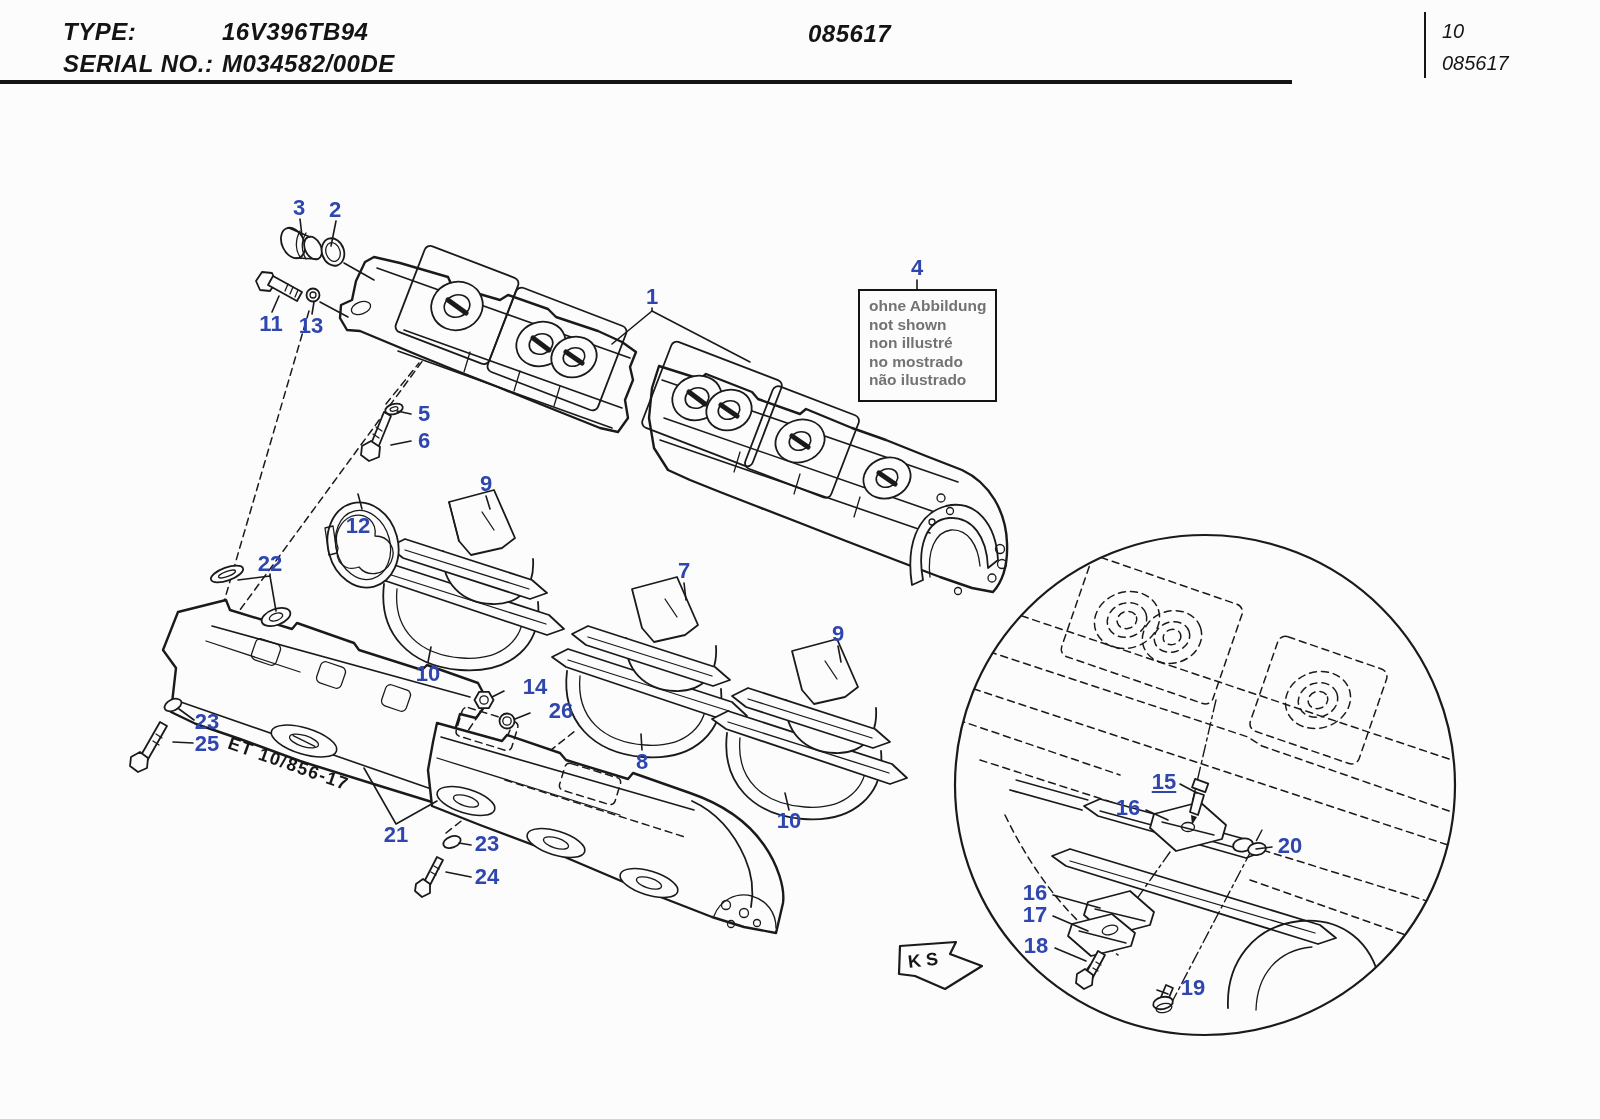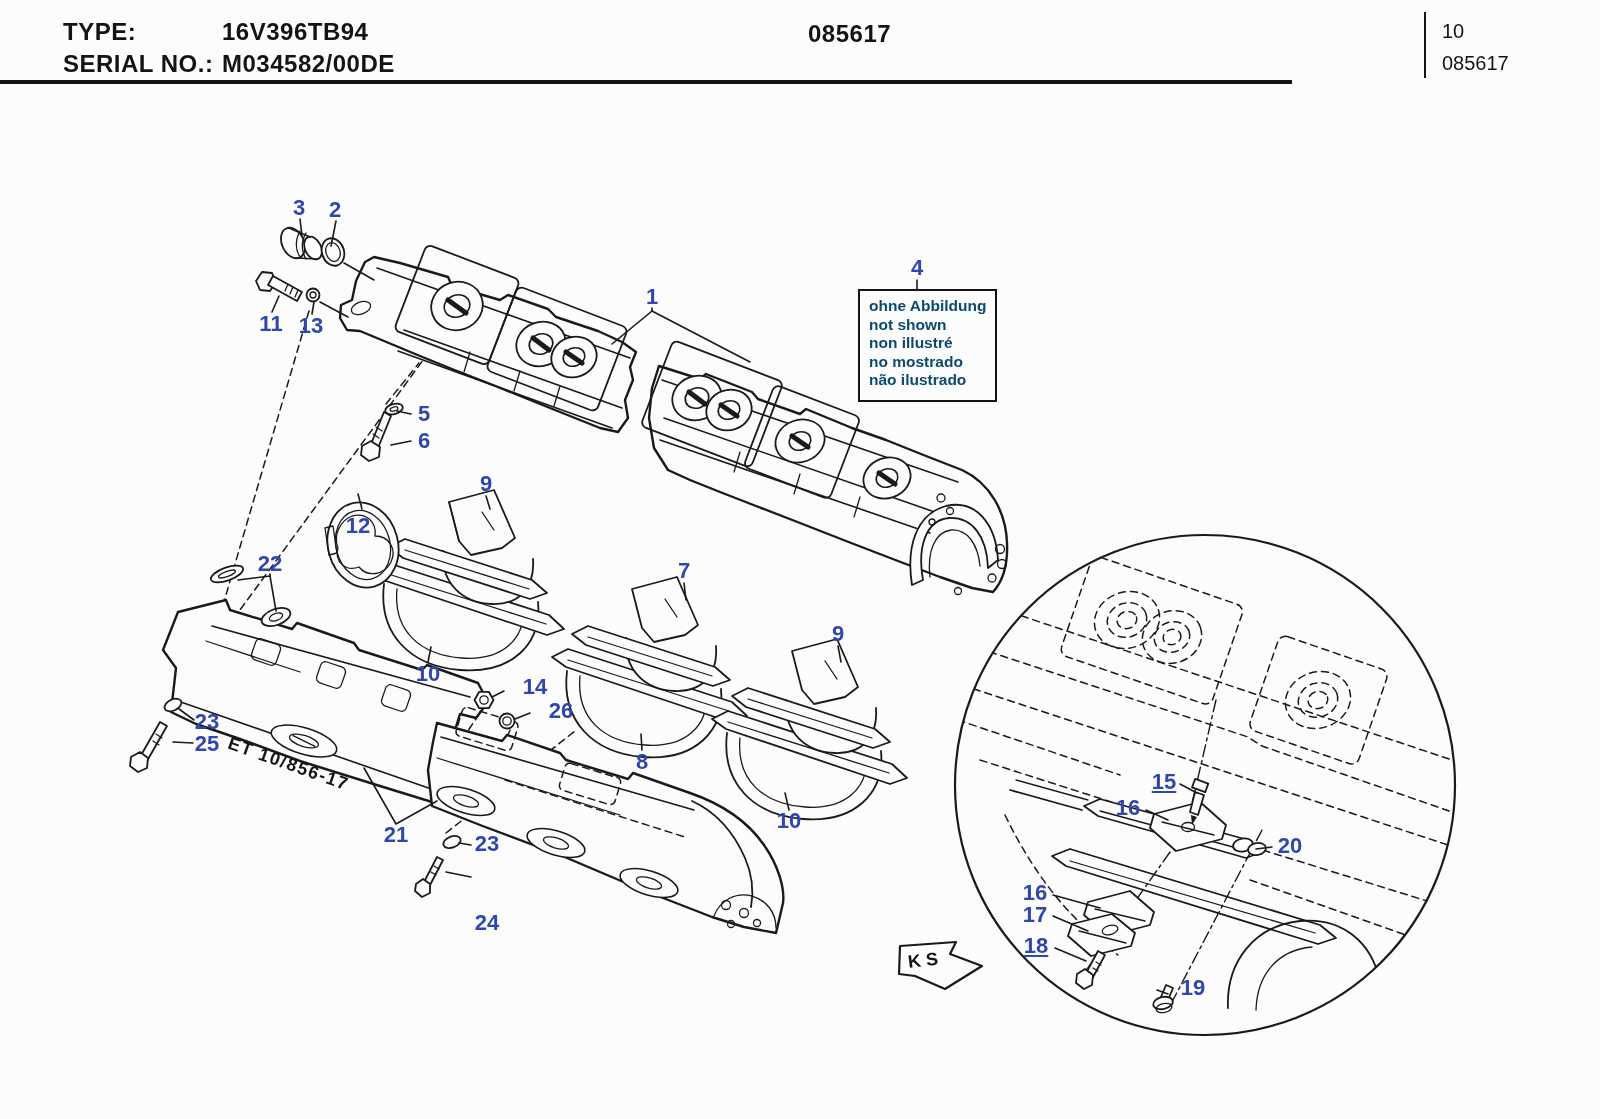--- a/index.html
+++ b/index.html
@@ -1,19 +1,19 @@
 <!DOCTYPE html>
 <html style="--callout-color: #2e46ad; --line-color: #1a1a1a; --bg-color: #fcfcfc;"><head>
 <meta charset="utf-8">
 <style>
   html,body{margin:0;padding:0;background:#e8e8e8;}
   .page{position:relative;width:1600px;height:1119px;background:var(--bg-color,#fcfcfc);
         font-family:"Liberation Sans",sans-serif;color:#141414;overflow:hidden;}
   
-  .header{position:absolute;left:0;top:0;width:1292px;height:80px;border-bottom:4px solid #151515;}
+  .header{position:absolute;left:0;top:0;width:1292px;height:80px;border-bottom:4px solid #151515;font-style:italic;}
   .hdr-label{position:absolute;font-size:24px;font-weight:bold;letter-spacing:.5px;white-space:nowrap;}
   .hdr-type-label{left:63px;top:18px;}
   .hdr-type-value{left:222px;top:18px;}
   .hdr-serial-label{left:63px;top:50px;}
   .hdr-serial-value{left:222px;top:50px;}
   .hdr-doc{left:808px;top:20px;}
   .hdr-divider{position:absolute;left:1424px;top:12px;width:2px;height:66px;background:#151515;}
   .hdr-page{position:absolute;left:1442px;top:20px;font-size:20px;}
   .hdr-pagedoc{position:absolute;left:1442px;top:52px;font-size:20px;}
   
@@ -30,21 +30,21 @@
   #diagram-svg .dashdot{stroke-dasharray:12 4 3 4;stroke-width:1.4;}
   #diagram-svg .leader{stroke-width:1.6;}
   #diagram-svg .filled{fill:var(--line-color,#1a1a1a);stroke:none;}
   #diagram-svg .hw{stroke-width:1.8;fill:var(--bg-color,#fcfcfc);}
   #diagram-svg .slot{stroke-width:5;}
   
   .callout{position:absolute;transform:translate(-50%,-50%);
     font-size:22px;font-weight:bold;color:var(--callout-color,#2e46ad);white-space:nowrap;}
   .not-shown-box{position:absolute;left:858px;top:289px;width:126px;height:103px;
     border:2.5px solid #141414;padding:6px 0 0 9px;background:var(--bg-color,#fcfcfc);
-    font-size:15.5px;font-weight:bold;line-height:18.5px;color:#0c4a6e;}
+    font-size:15.5px;font-weight:bold;line-height:18.5px;color:#737373;}
   .et-label{position:absolute;left:232px;top:733px;transform:rotate(19.5deg);
     transform-origin:left top;font-size:18px;font-weight:bold;letter-spacing:1.5px;color:#161616;white-space:nowrap;}
   .ks-label{position:absolute;left:908px;top:950px;transform:rotate(-7deg);
     font-size:18px;font-weight:bold;letter-spacing:5px;color:#161616;}
 </style>
 </head>
 <body>
 
 <div class="page">
 
@@ -448,22 +448,22 @@
       <div class="callout" style="left: 838px; top: 634px;">9</div>
       <div class="callout" style="left: 428px; top: 674px;">10</div>
       <div class="callout" style="left: 515px; top: 687px; margin-left: 20px;">14</div>
       <div class="callout" style="left: 543px; top: 711px; margin-left: 18px;">26</div>
       <div class="callout" style="left: 207px; top: 722px;">23</div>
       <div class="callout" style="left: 207px; top: 744px; text-align: right;">25</div>
       <div class="callout" style="left: 642px; top: 762px;">8</div>
       <div class="callout" style="left: 789px; top: 821px;">10</div>
       <div class="callout" style="left: 396px; top: 835px;">21</div>
       <div class="callout" style="left: 487px; top: 844px;">23</div>
-      <div class="callout" style="left: 487px; top: 923px; text-align: right;">24</div>
+      <div class="callout" style="left: 487px; top: 877px; text-align: right;">24</div>
       <div class="callout" style="left: 1164px; top: 782px; text-decoration: underline;">15</div>
       <div class="callout" style="left: 1128px; top: 808px;">16</div>
       <div class="callout" style="left: 1290px; top: 846px;">20</div>
       <div class="callout" style="left: 1035px; top: 893px;">16</div>
       <div class="callout" style="left: 1035px; top: 915px;">17</div>
-      <div class="callout" style="left: 1036px; top: 946px; text-decoration: underline;">18</div>
+      <div class="callout" style="left: 1036px; top: 946px;">18</div>
       <div class="callout" style="left: 1193px; top: 988px; text-align: center;">19</div>
     </div>
 </div>
 
 </body></html>

